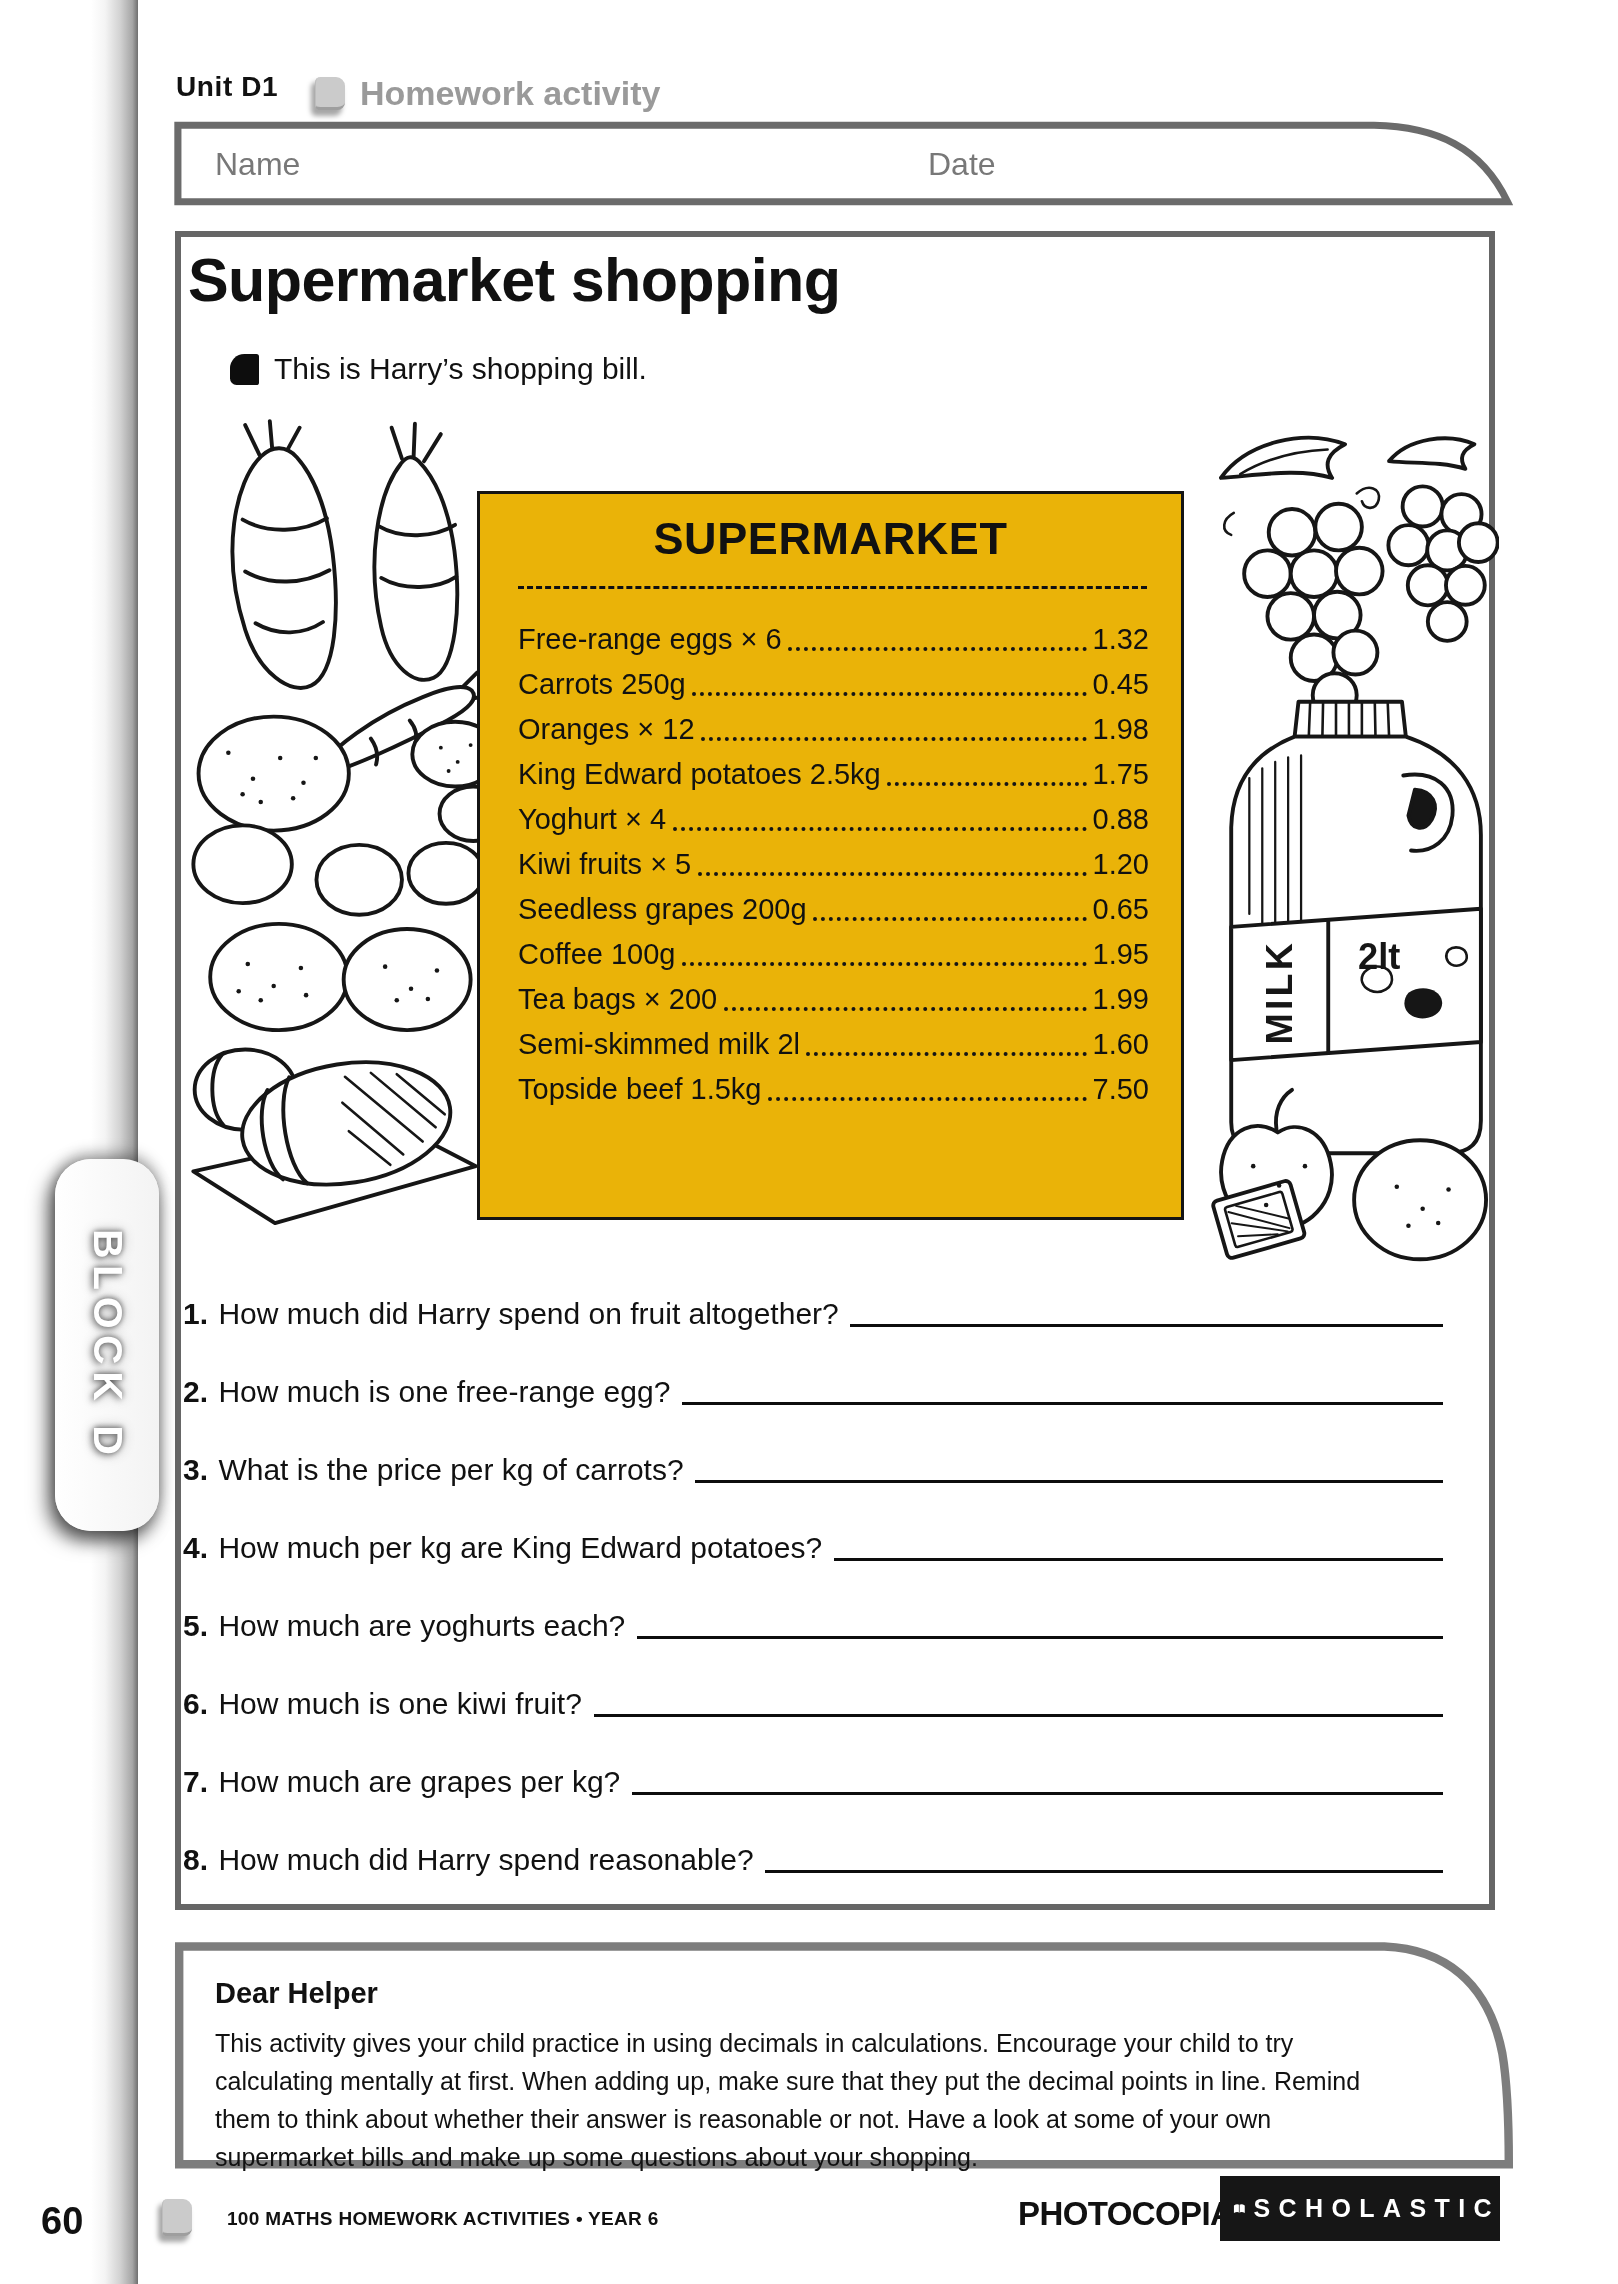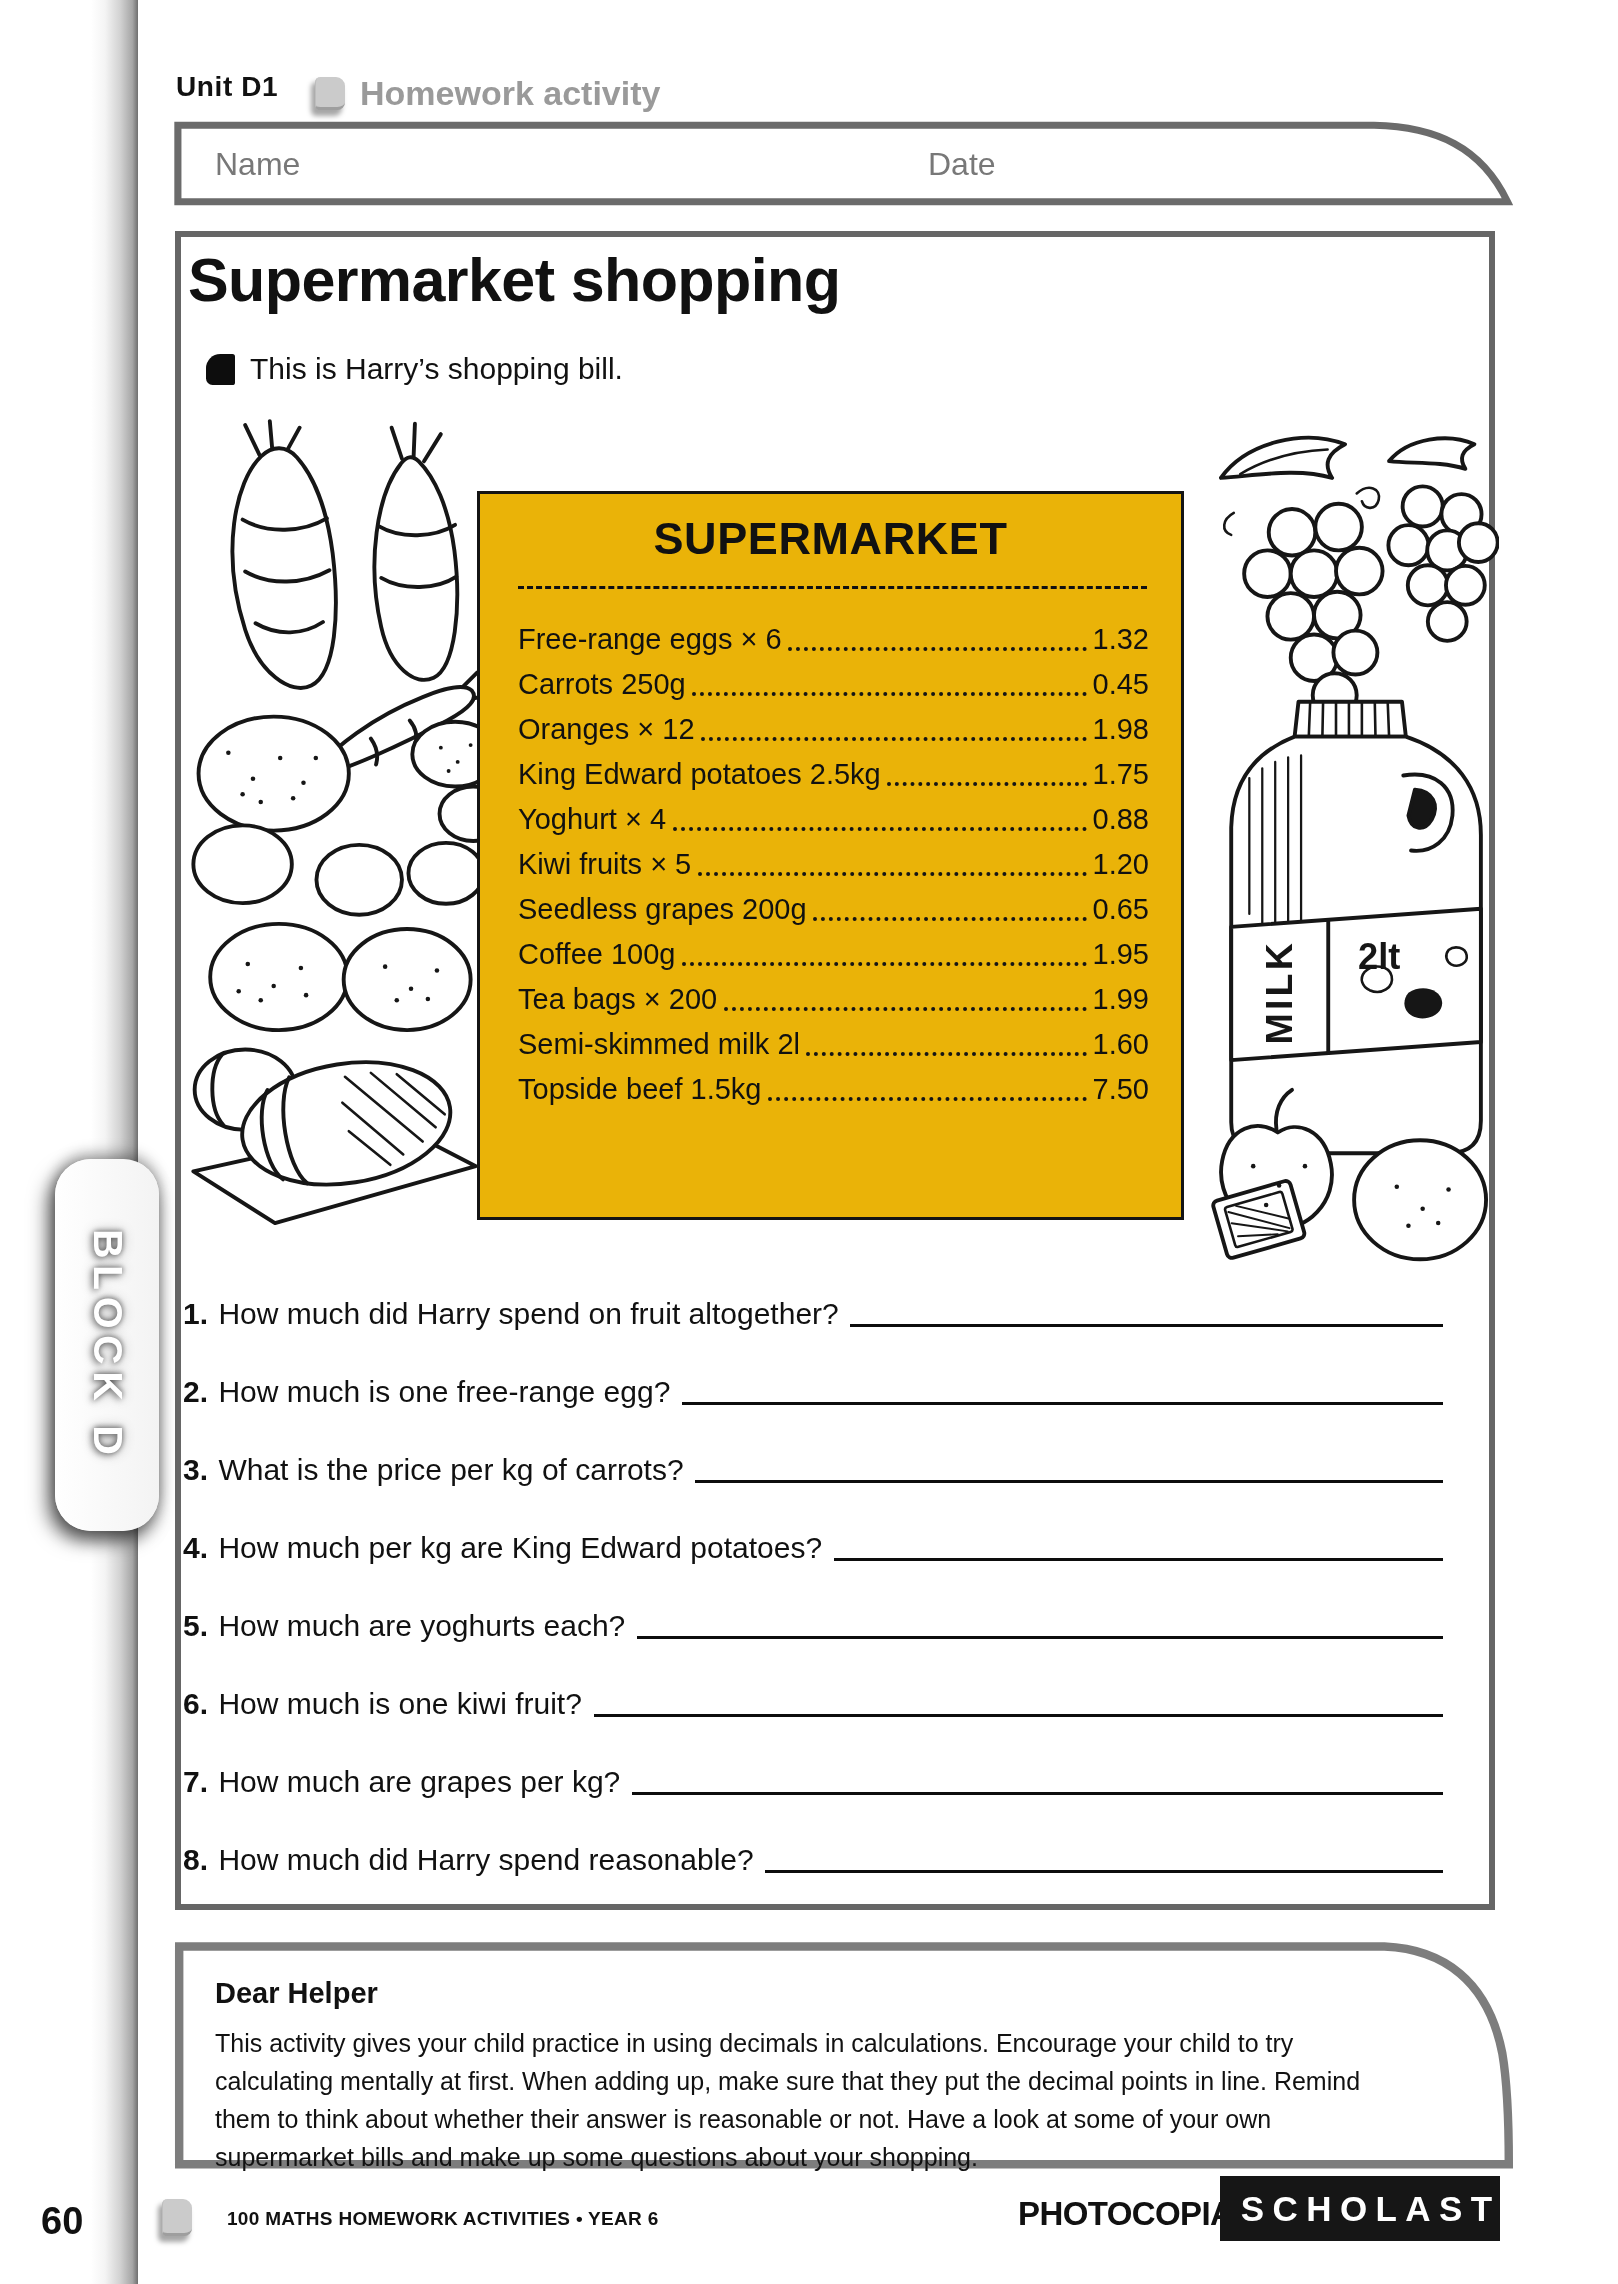--- a/index.html
+++ b/index.html
@@ -26,21 +26,21 @@
   .nd-label{position:absolute;font-size:32px;color:#787878;}
   
   .mainbox{
     position:absolute;left:175px;top:231px;width:1308px;height:1667px;
     border:6.5px solid #666;background:#fff;
   }
   .ws-title{
     position:absolute;left:188px;top:245px;width:1296px;text-align:left;
     font-size:61px;font-weight:800;letter-spacing:-0.6px;
   }
-  .intro{position:absolute;left:206px;top:352px;display:flex;align-items:center;font-size:30px;}
+  .intro{position:absolute;left:230px;top:352px;display:flex;align-items:center;font-size:30px;}
   .intro-bullet{width:28.5px;height:31px;background:#0d0d0d;border-radius:14.3px 2.6px 2.6px 6.5px;margin-right:15.5px;}
   
   .receipt{
     position:absolute;left:477px;top:491px;width:701px;height:723px;
     border:3.9px solid #141414;background:#eab308;display:block;
   }
   .r-store{margin-top:19.4px;text-align:center;font-size:45px;font-weight:900;letter-spacing:0.6px;}
   .r-dashes{border-top:3.9px dashed #111;margin:21px 34px 0 38px;height:0;}
   .r-items{margin:22px 32px 0 38px;}
   .r-row{display:flex;align-items:flex-end;height:45px;font-size:29px;white-space:nowrap;}
@@ -67,21 +67,21 @@
   }
   
   .ft-num{position:absolute;left:41px;top:2200px;font-size:38px;font-weight:800;}
   .ft-book{left:162px;top:2199px;width:28.5px;height:34px;}
   .ft-series{position:absolute;left:227px;top:2208px;font-size:19px;font-weight:700;letter-spacing:0.3px;}
   .ft-photo{position:absolute;left:1018px;top:2195px;font-size:33px;font-weight:800;letter-spacing:-0.6px;}
   .sch-box{
     position:absolute;left:1220px;top:2176px;width:280px;height:65px;background:#161616;
     display:flex;align-items:center;padding:0 0 0 13px;box-sizing:border-box;
   }
-  .sch-name{color:#fff;font-size:35px;font-weight:600;letter-spacing:8.4px;margin-left:7.8px;text-align:center;}
+  .sch-name{color:#fff;font-size:25px;font-weight:600;letter-spacing:8.4px;margin-left:7.8px;text-align:center;}
   .art{position:absolute;}
   text{font-family:"Liberation Sans","DejaVu Sans",sans-serif;}
 </style>
 </head>
 <body>
 
 <div class="page">
 
   <div class="curl-strip"></div>
 

